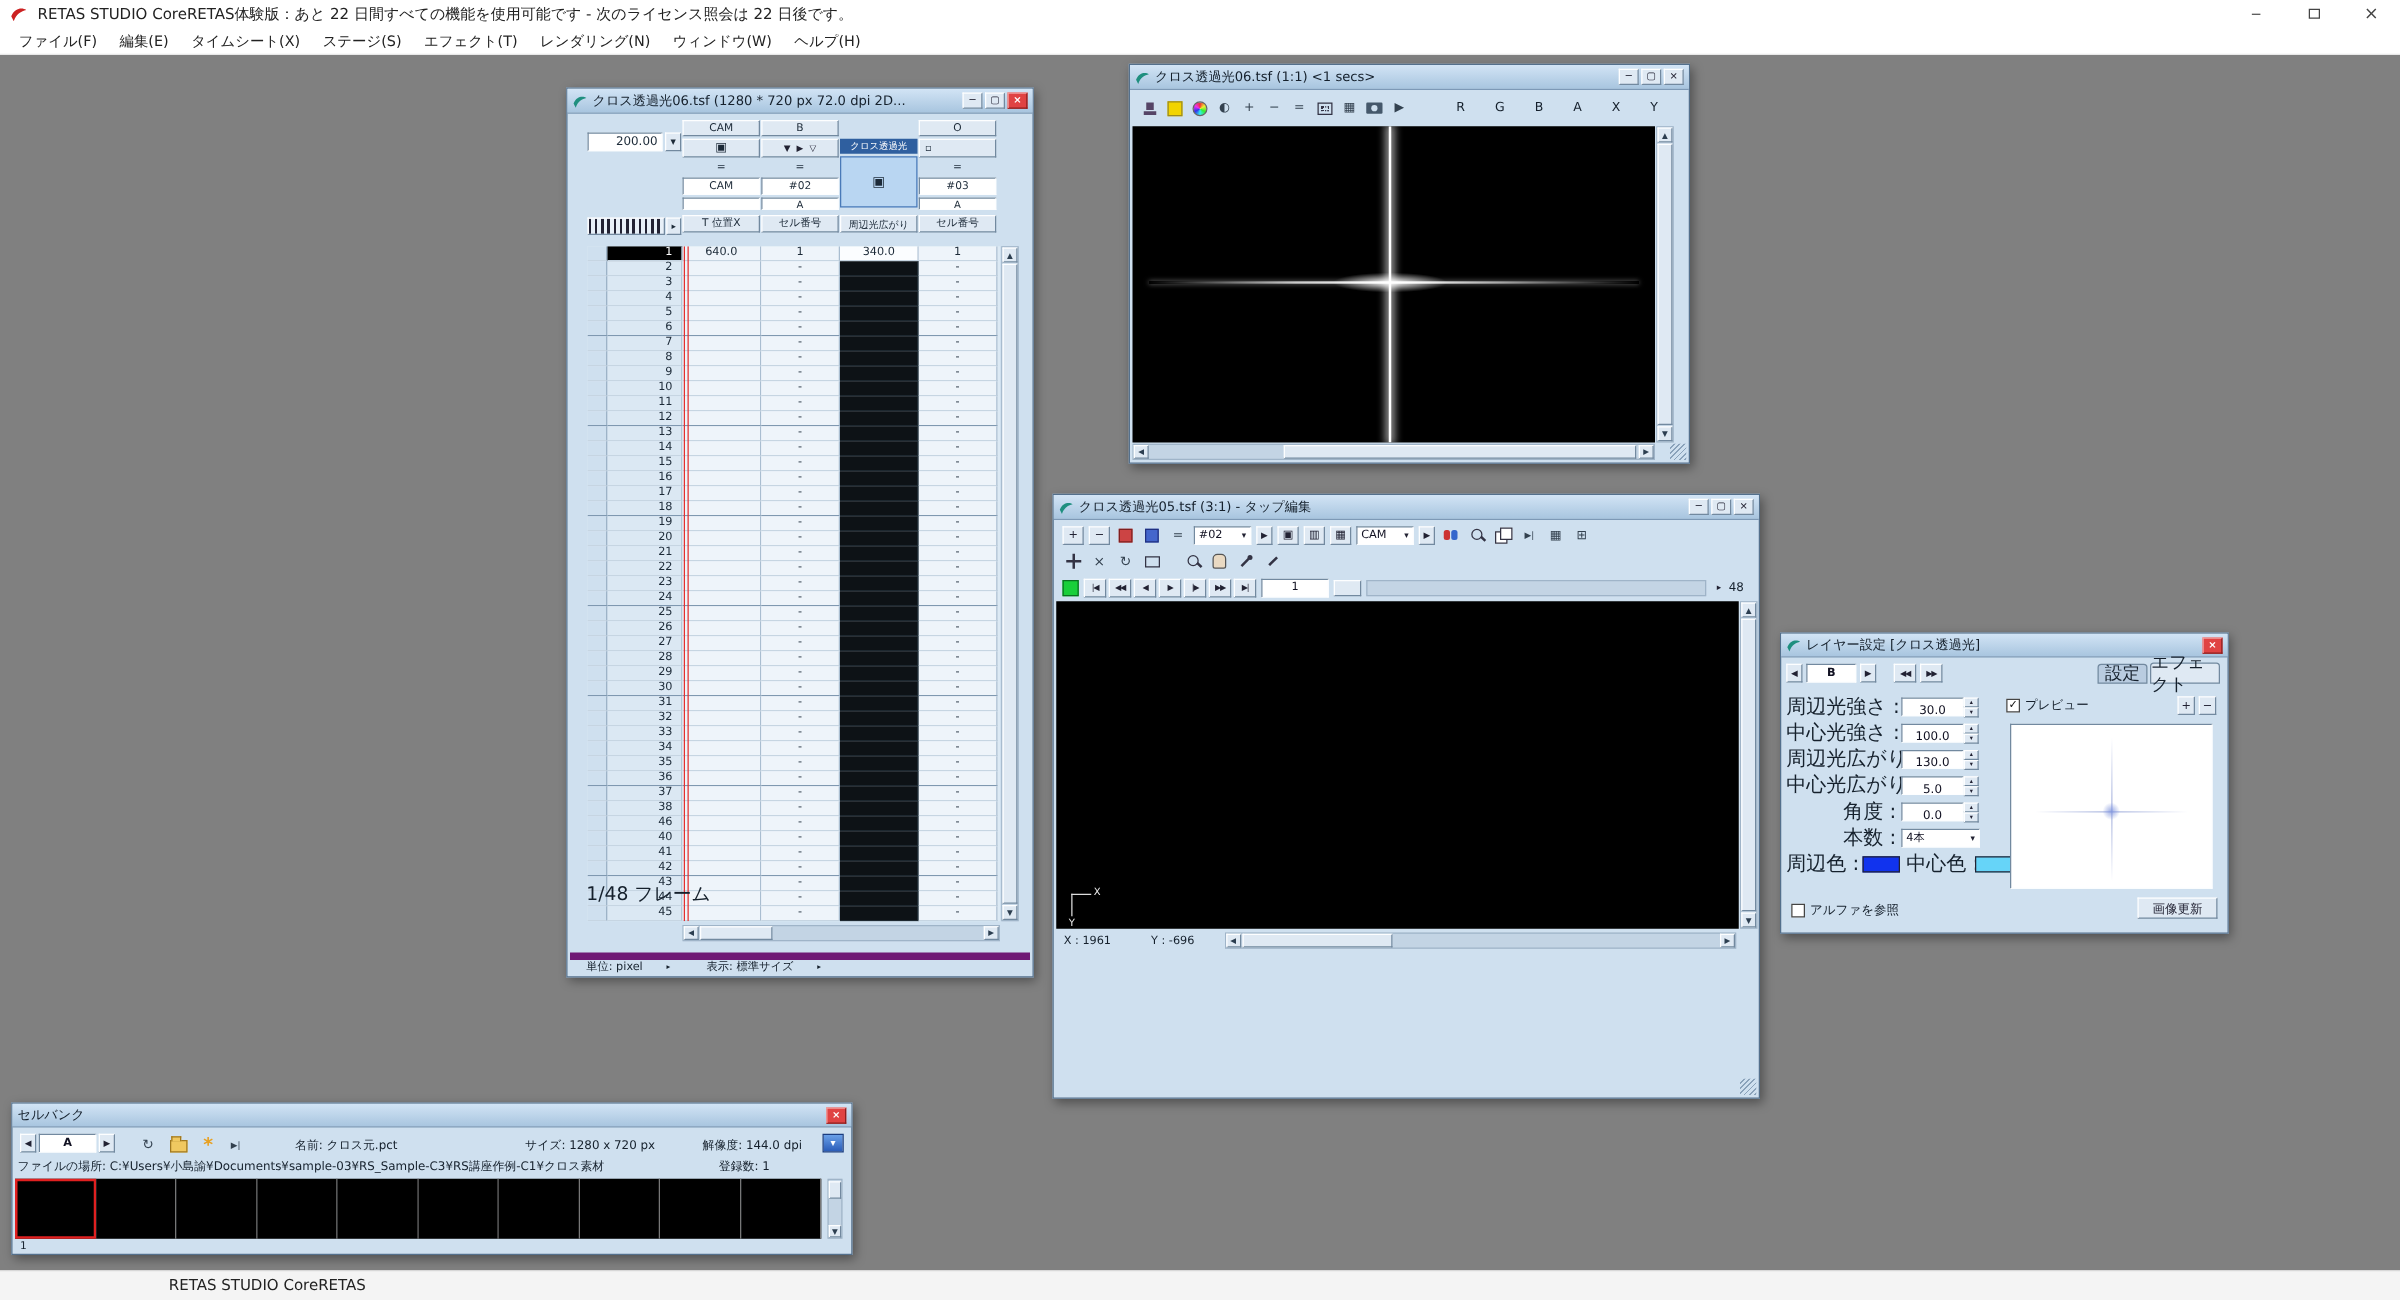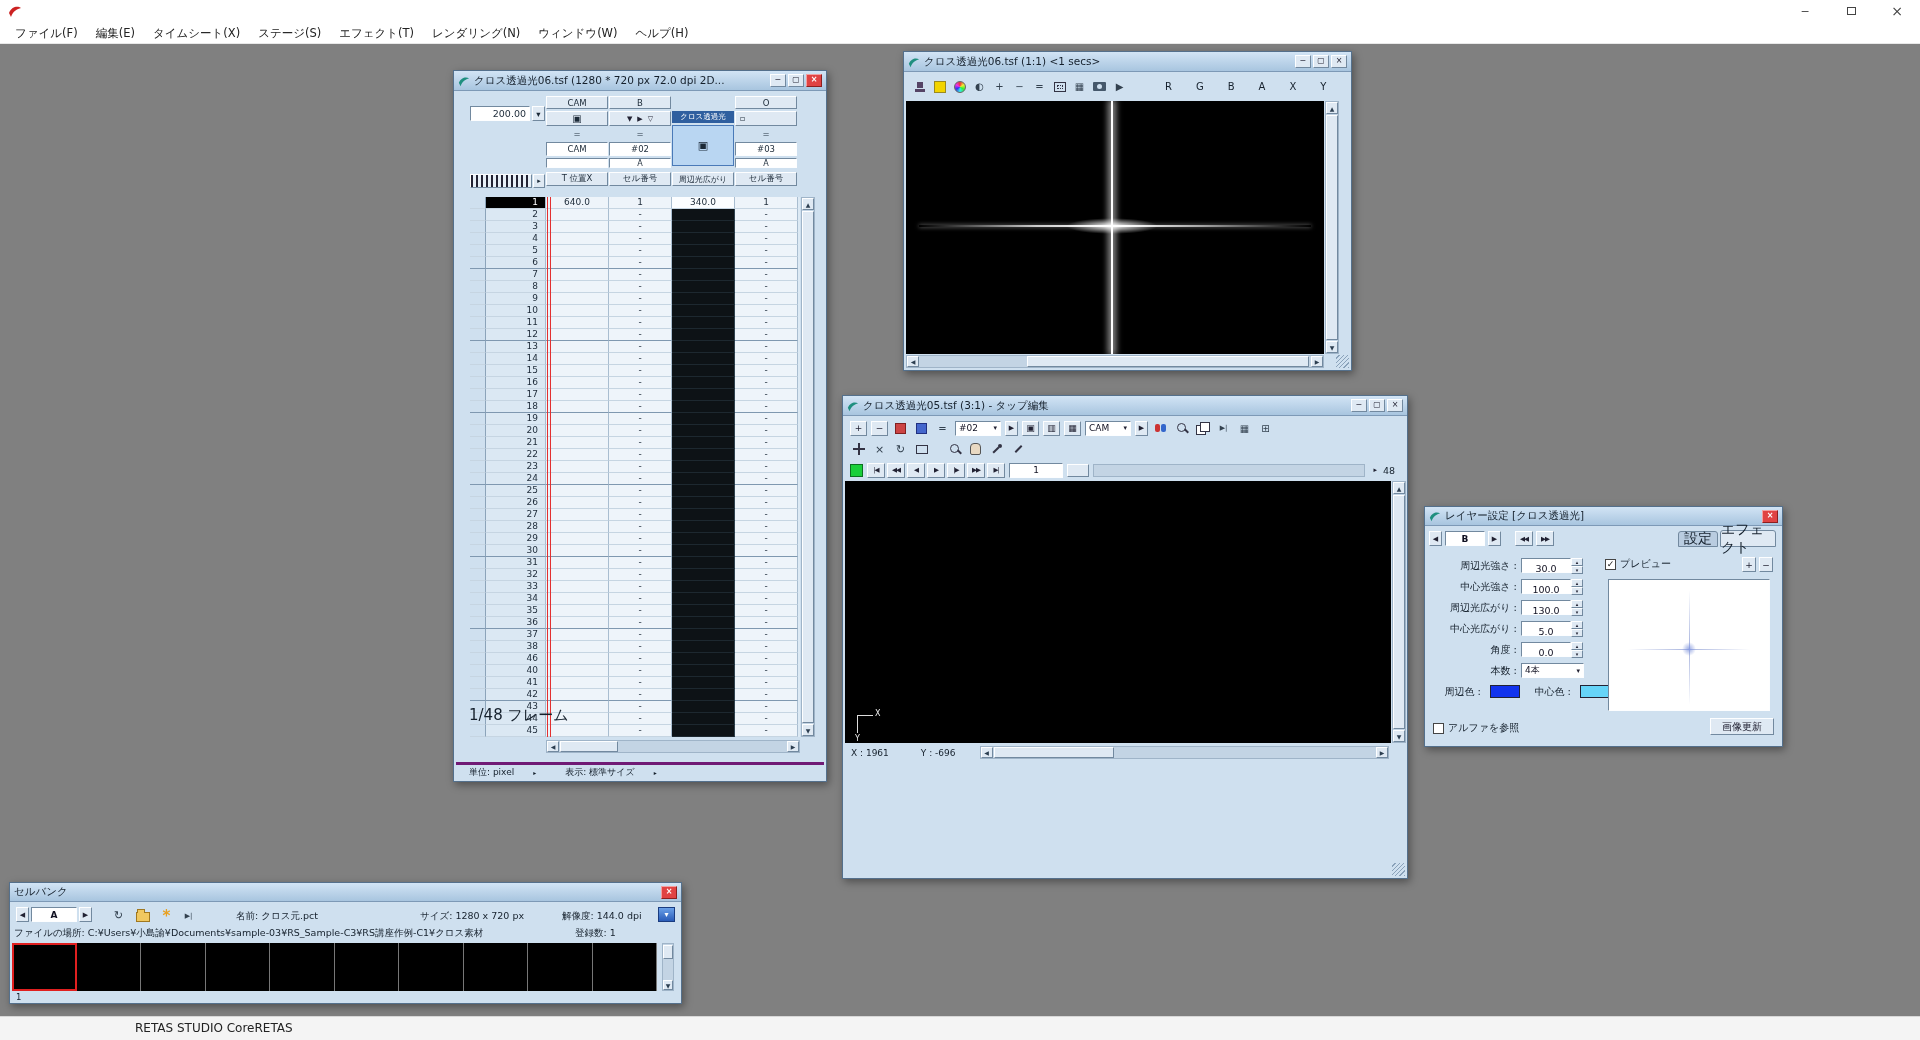--- a/index.html
+++ b/index.html
@@ -102,21 +102,21 @@
 .tap-canvas{position:absolute;left:2px;top:85px;width:546px;height:262px;background:#000;overflow:hidden}
 .axis{position:absolute;left:12px;top:226px;width:34px;height:30px}
 .ax-h{position:absolute;left:0;top:8px;width:16px;height:1px;background:#ddd}
 .ax-v{position:absolute;left:0;top:8px;width:1px;height:18px;background:#ddd}
 .ax-x{position:absolute;left:18px;top:2px;font-size:8px;color:#eee}
 .ax-y{position:absolute;left:-2px;top:27px;font-size:8px;color:#eee}
 .tap-status{position:absolute;left:2px;top:349px;right:2px;height:15px;display:flex;align-items:center;font-size:9px;color:#15202c}
 
 #ls-win{left:1424px;top:506px;width:359px;height:241px}
 .ls-row{display:flex;align-items:center;height:21px}
-.ls-label{width:92px;text-align:right;font-size:10px;color:#15202c;padding-right:4px;white-space:nowrap}
+.ls-label{width:92px;text-align:right;font-size:16px;color:#15202c;padding-right:4px;white-space:nowrap}
 .ls-input{width:50px;height:15px;font-size:9.5px;text-align:center;padding:4px 3px;color:#112}
 .spin{width:12px;height:15px;display:inline-flex;flex-direction:column;flex:none}
 .sp{flex:1;font-size:5px;line-height:6px;text-align:center;color:#223;background:#dfe9f3;border:1px solid;border-color:#fdfeff #72899f #72899f #fdfeff}
 .tab{position:absolute;height:16px;font-size:14px;display:flex;align-items:center;justify-content:center;border:1px solid #72899f;border-radius:3px 3px 0 0;color:#15202c}
 .chk{width:11px;height:11px;background:#fff;border:1px solid #444;font-size:9px;line-height:9px;text-align:center;color:#111;flex:none}
 .swatch{width:30px;height:13px;border:1px solid #223;flex:none}
 .ls-pv{position:absolute;left:183px;top:72px;width:162px;height:132px;background:#fff;border:1px solid;border-color:#72899f #fdfeff #fdfeff #72899f;overflow:hidden}
 .st-v{position:absolute;left:50%;top:8%;height:88%;width:1px;background:linear-gradient(180deg,rgba(110,130,200,0),rgba(110,130,200,.55) 45%,rgba(140,160,230,.85) 50%,rgba(110,130,200,.55) 55%,rgba(110,130,200,0))}
 .st-h{position:absolute;top:53%;left:12%;width:76%;height:1px;background:linear-gradient(90deg,rgba(110,130,200,0),rgba(110,130,200,.55) 45%,rgba(140,160,230,.85) 50%,rgba(110,130,200,.55) 55%,rgba(110,130,200,0))}
 .st-core{position:absolute;left:calc(50% - 7px);top:calc(53% - 7px);width:14px;height:14px;background:radial-gradient(circle,rgba(130,150,220,.8),rgba(130,150,220,0) 70%)}
@@ -128,20 +128,21 @@
 .bcell{width:64.5px;height:48px;background:#000;border-right:1px solid #777;flex:none}
 .bcell.active{border:2px solid #e02020}
 </style>
 </head>
 <body>
 
 <div class="app-titlebar">
   <svg class="ticon" width="14" height="14" viewBox="0 0 14 14">
       <path d="M1,9 C4,2 10,2 13,4 C9,5 5,7 3,13 Z" fill="#cc2222"></path>
     </svg>
+  <span class="app-title">RETAS STUDIO CoreRETAS体験版：あと 22 日間すべての機能を使用可能です - 次のライセンス照会は 22 日後です。</span>
   <div class="winctl">
     <span>─</span>
     <span>
         <i class="maxbox"></i>
       </span>
     <span style="font-size:14px">×</span>
   </div>
 </div>
 <div class="menubar">
     <span class="menu-item">ファイル(F)</span>
@@ -573,21 +574,21 @@
       <span class="sb-btn" style="left:0;top:0;width:12px;height:12px">▲</span>
       <span class="sb-thumb" style="left:0;top:13px;width:12px;height:512px"></span>
       <span class="sb-btn" style="left:0;bottom:0;width:12px;height:12px">▼</span>
     </div>
     <span style="position:absolute;left:13px;top:614px;font-size:15px;color:#15202c">1/48 フレーム</span>
     <div class="sb-h" style="left:90px;top:648px;width:254px;height:13px">
       <span class="sb-btn" style="left:0;top:0;width:12px;height:11px">◀</span>
       <span class="sb-thumb" style="left:13px;top:0;width:58px;height:11px"></span>
       <span class="sb-btn" style="right:0;top:0;width:12px;height:11px">▶</span>
     </div>
-    <div style="position:absolute;left:0;right:0;bottom:0;height:17px;border-top:3px solid #701a75;display:flex;align-items:center;gap:19px;padding-left:13px;font-size:9px;color:#15202c">
+    <div style="position:absolute;left:0;right:0;bottom:0;height:17px;border-top:6px solid #701a75;display:flex;align-items:center;gap:19px;padding-left:13px;font-size:9px;color:#15202c">
       <span>単位: pixel</span>
       <span style="font-size:6px">▸</span>
       <span style="margin-left:10px">表示: 標準サイズ</span>
       <span style="font-size:6px">▸</span>
     </div>
   </div>
 </div>
 
 <div class="win" id="pv-win">
   <div class="titlebar">

